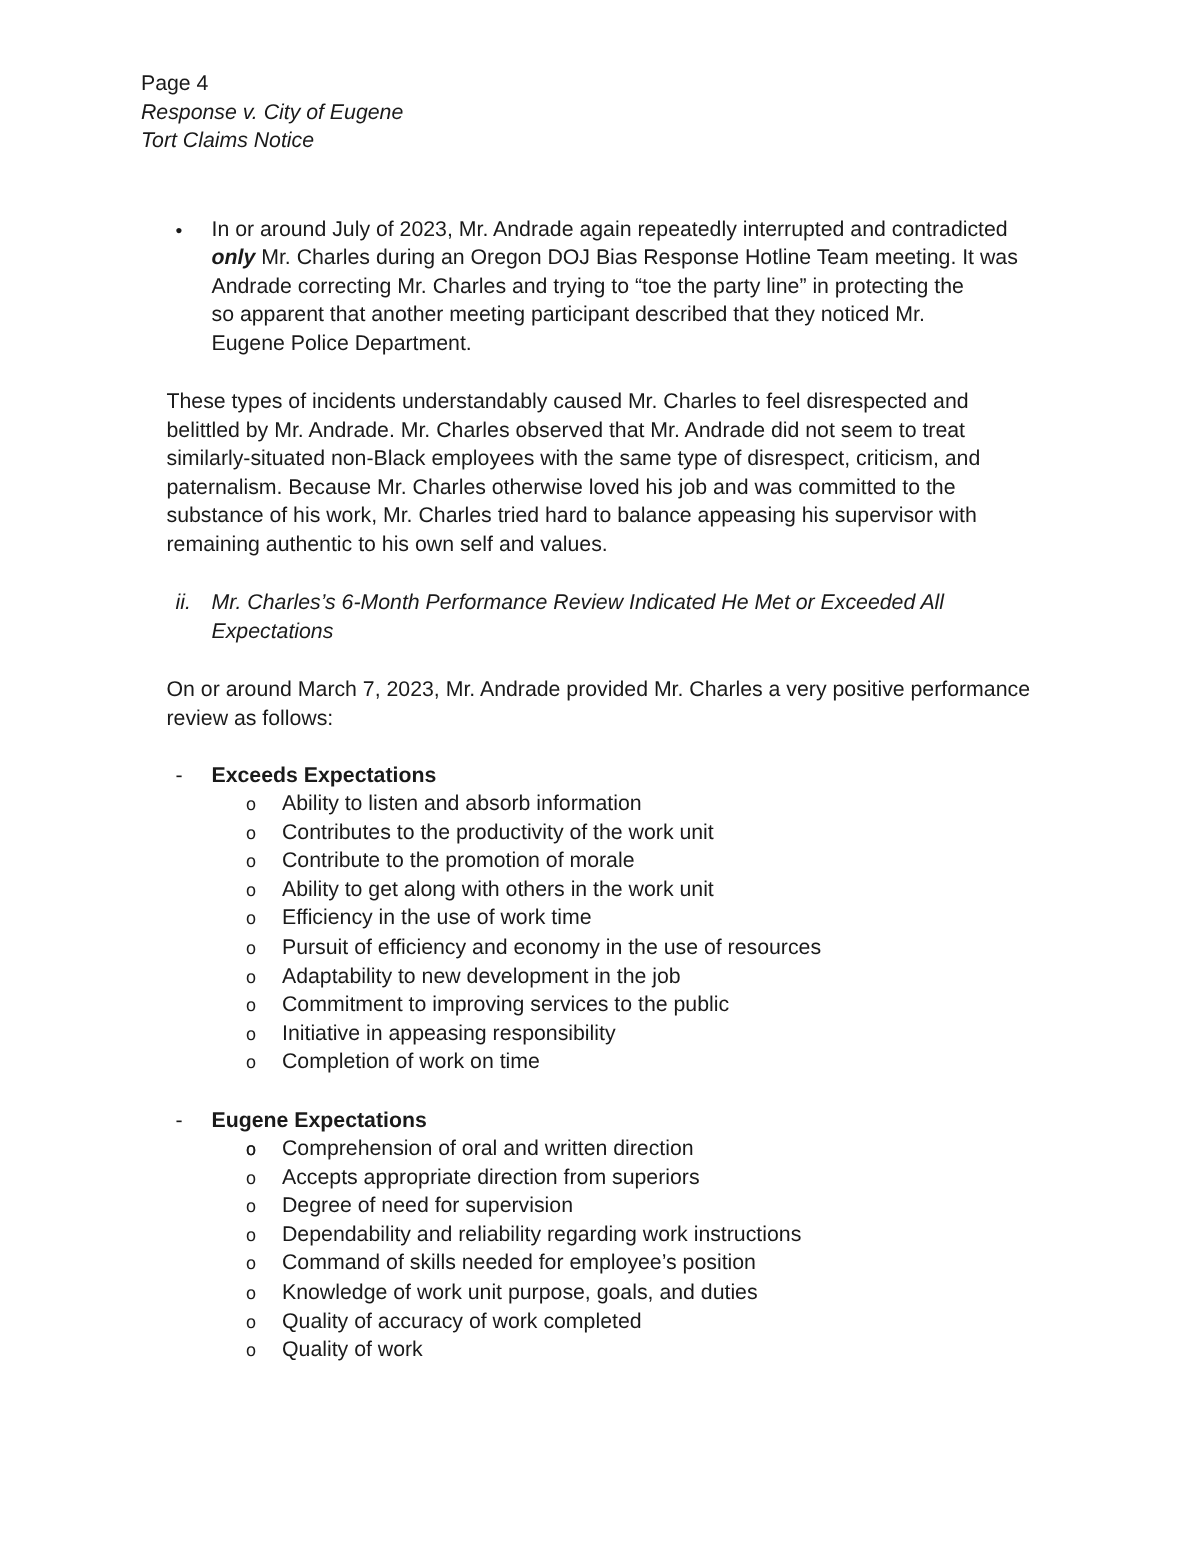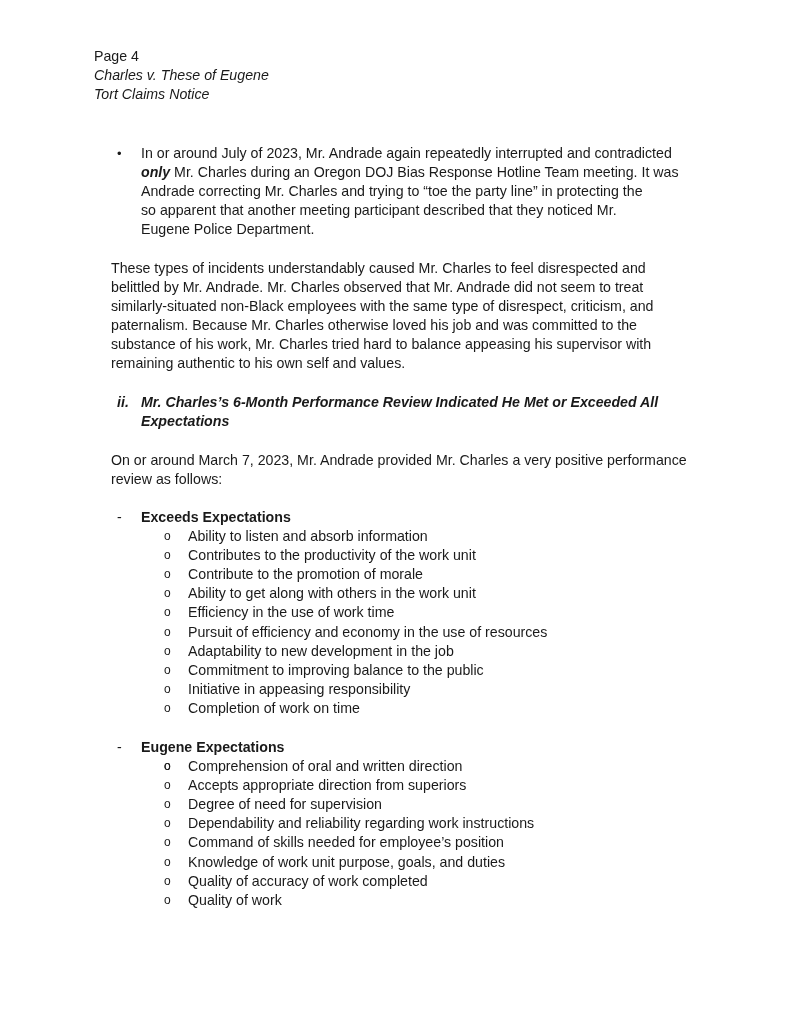--- a/index.html
+++ b/index.html
@@ -54,27 +54,27 @@
   .section-heading {
     position: absolute;
     left: 94px;
     top: 393px;
     width: 620px;
   }
   .section-heading .num {
     position: absolute;
     left: 23px;
     top: 0;
-    font-weight: bold;
+    font-weight: normal;
     font-style: italic;
     line-height: 19.1px;
   }
   .section-heading .txt {
     padding-left: 47px;
-    font-weight: bold;
+    font-weight: normal;
     font-style: italic;
   }
   .group {
     position: absolute;
     left: 94px;
     width: 620px;
   }
   .group-head {
     position: relative;
     padding-left: 47px;
@@ -98,21 +98,21 @@
     left: 70px;
     top: 0;
     font-size: 12px;
   }
 </style>
 </head>
 <body>
 
 <div class="page header">
   <div class="line">Page 4</div>
-  <div class="line italic">Charles v. These of Eugene</div>
+  <div class="line italic">Response v. City of Eugene</div>
   <div class="line italic">Tort Claims Notice</div>
 </div>
 
 <div class="bullet-block">
   <div class="bullet-row">
     <span class="bullet-dot">•</span>
     <div class="line">In or around July of 2023, Mr. Andrade again repeatedly interrupted and contradicted</div>
     <div class="line"><b><i>only</i></b><span> Mr. Charles during an Oregon DOJ Bias Response Hotline Team meeting. It was</span></div>
     <div class="line">Andrade correcting Mr. Charles and trying to “toe the party line” in protecting the</div>
     <div class="line">so apparent that another meeting participant described that they noticed Mr.</div>
@@ -147,21 +147,21 @@
     <span class="dash">-</span>
     <span>Exceeds Expectations</span>
   </div>
   <div class="sub-item"><span class="circ">o</span><span>Ability to listen and absorb information</span></div>
   <div class="sub-item"><span class="circ">o</span><span>Contributes to the productivity of the work unit</span></div>
   <div class="sub-item"><span class="circ">o</span><span>Contribute to the promotion of morale</span></div>
   <div class="sub-item"><span class="circ">o</span><span>Ability to get along with others in the work unit</span></div>
   <div class="sub-item"><span class="circ">o</span><span>Efficiency in the use of work time</span></div>
   <div class="sub-item"><span class="circ">o</span><span>Pursuit of efficiency and economy in the use of resources</span></div>
   <div class="sub-item"><span class="circ">o</span><span>Adaptability to new development in the job</span></div>
-  <div class="sub-item"><span class="circ">o</span><span>Commitment to improving balance to the public</span></div>
+  <div class="sub-item"><span class="circ">o</span><span>Commitment to improving services to the public</span></div>
   <div class="sub-item"><span class="circ">o</span><span>Initiative in appeasing responsibility</span></div>
   <div class="sub-item"><span class="circ">o</span><span>Completion of work on time</span></div>
 </div>
 
 <div class="group" style="top:738px;">
   <div class="group-head">
     <span class="dash">-</span>
     <span>Eugene Expectations</span>
   </div>
   <div class="sub-item"><span class="circ">o</span></div>

